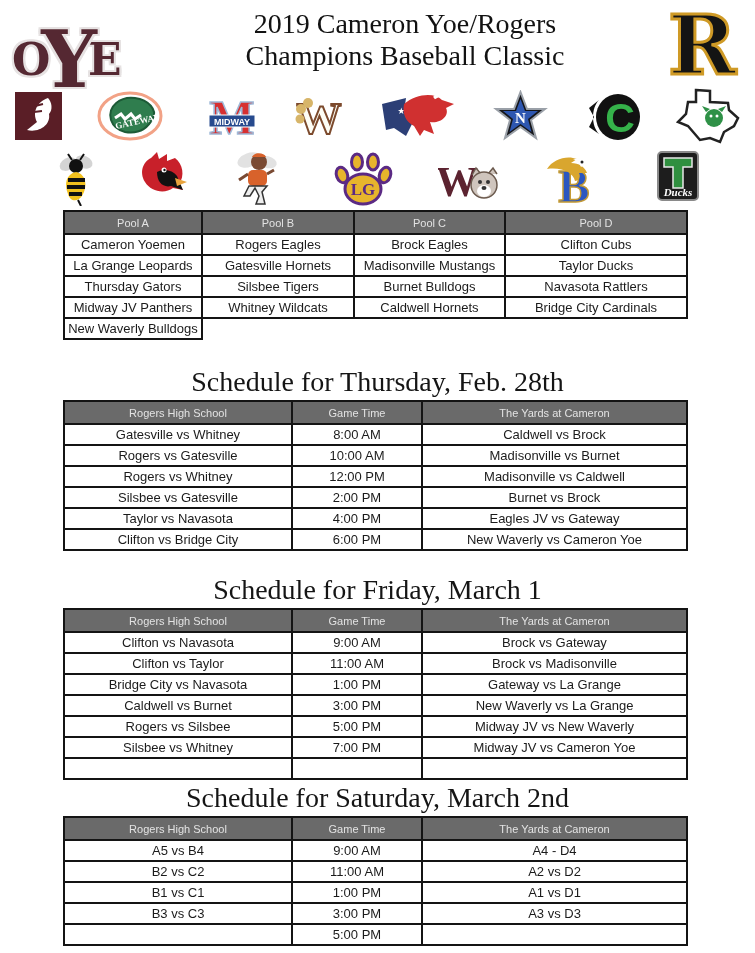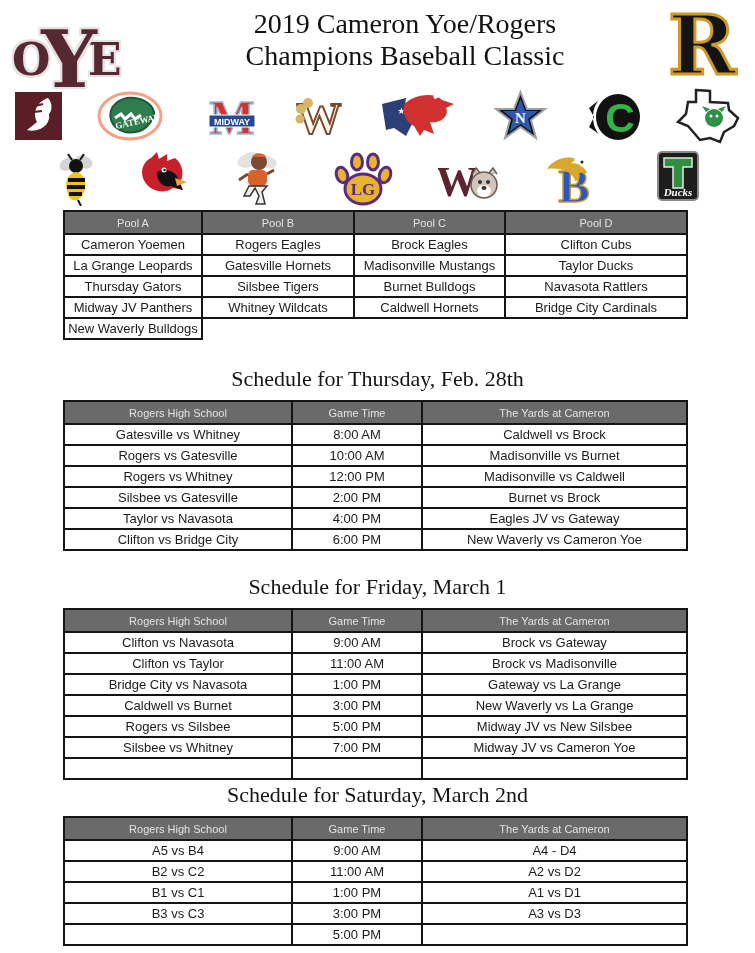--- a/index.html
+++ b/index.html
@@ -20,21 +20,21 @@
   .oye .l-e{font-size:44px;margin-left:-9px;}
   .rlogo{position:absolute;left:668px;top:2px;font-family:"DejaVu Serif",serif;font-weight:bold;
          font-size:82px;line-height:86px;color:#141414;-webkit-text-stroke:3px #cf9a26;}
 
   
   .logo{position:absolute;}
   .logo svg{display:block;}
 
   
   .sched-title{position:absolute;left:0;width:755px;text-align:center;
-               font-family:"Liberation Serif",serif;font-size:22px;color:#151515;}
+               font-family:"Liberation Serif",serif;font-size:28px;color:#151515;}
 
   
   table{border-collapse:collapse;table-layout:fixed;position:absolute;left:63px;background:#fff;}
   th,td{border:2px solid #141414;text-align:center;overflow:hidden;white-space:nowrap;}
   th{background:#6a6a6a;color:#e3e3e3;font-weight:normal;font-size:11px;height:19px;padding:1px 2px;}
   td{font-size:13px;height:17px;padding:1px 2px;color:#1b1b1b;}
   td.ghost{border:none;background:#fff;}
   .pool-table{top:210px;width:623px;}
   .t-thu{top:400px;width:623px;}
   .t-fri{top:608px;width:623px;}
@@ -309,21 +309,21 @@
           <td>Gateway vs La Grange</td>
         </tr>
     <tr>
           <td>Caldwell vs Burnet</td>
           <td>3:00 PM</td>
           <td>New Waverly vs La Grange</td>
         </tr>
     <tr>
           <td>Rogers vs Silsbee</td>
           <td>5:00 PM</td>
-          <td>Midway JV vs New Silsbee</td>
+          <td>Midway JV vs New Waverly</td>
         </tr>
     <tr>
           <td>Silsbee vs Whitney</td>
           <td>7:00 PM</td>
           <td>Midway JV vs Cameron Yoe</td>
         </tr>
     <tr>
           <td></td>
           <td></td>
           <td></td>

